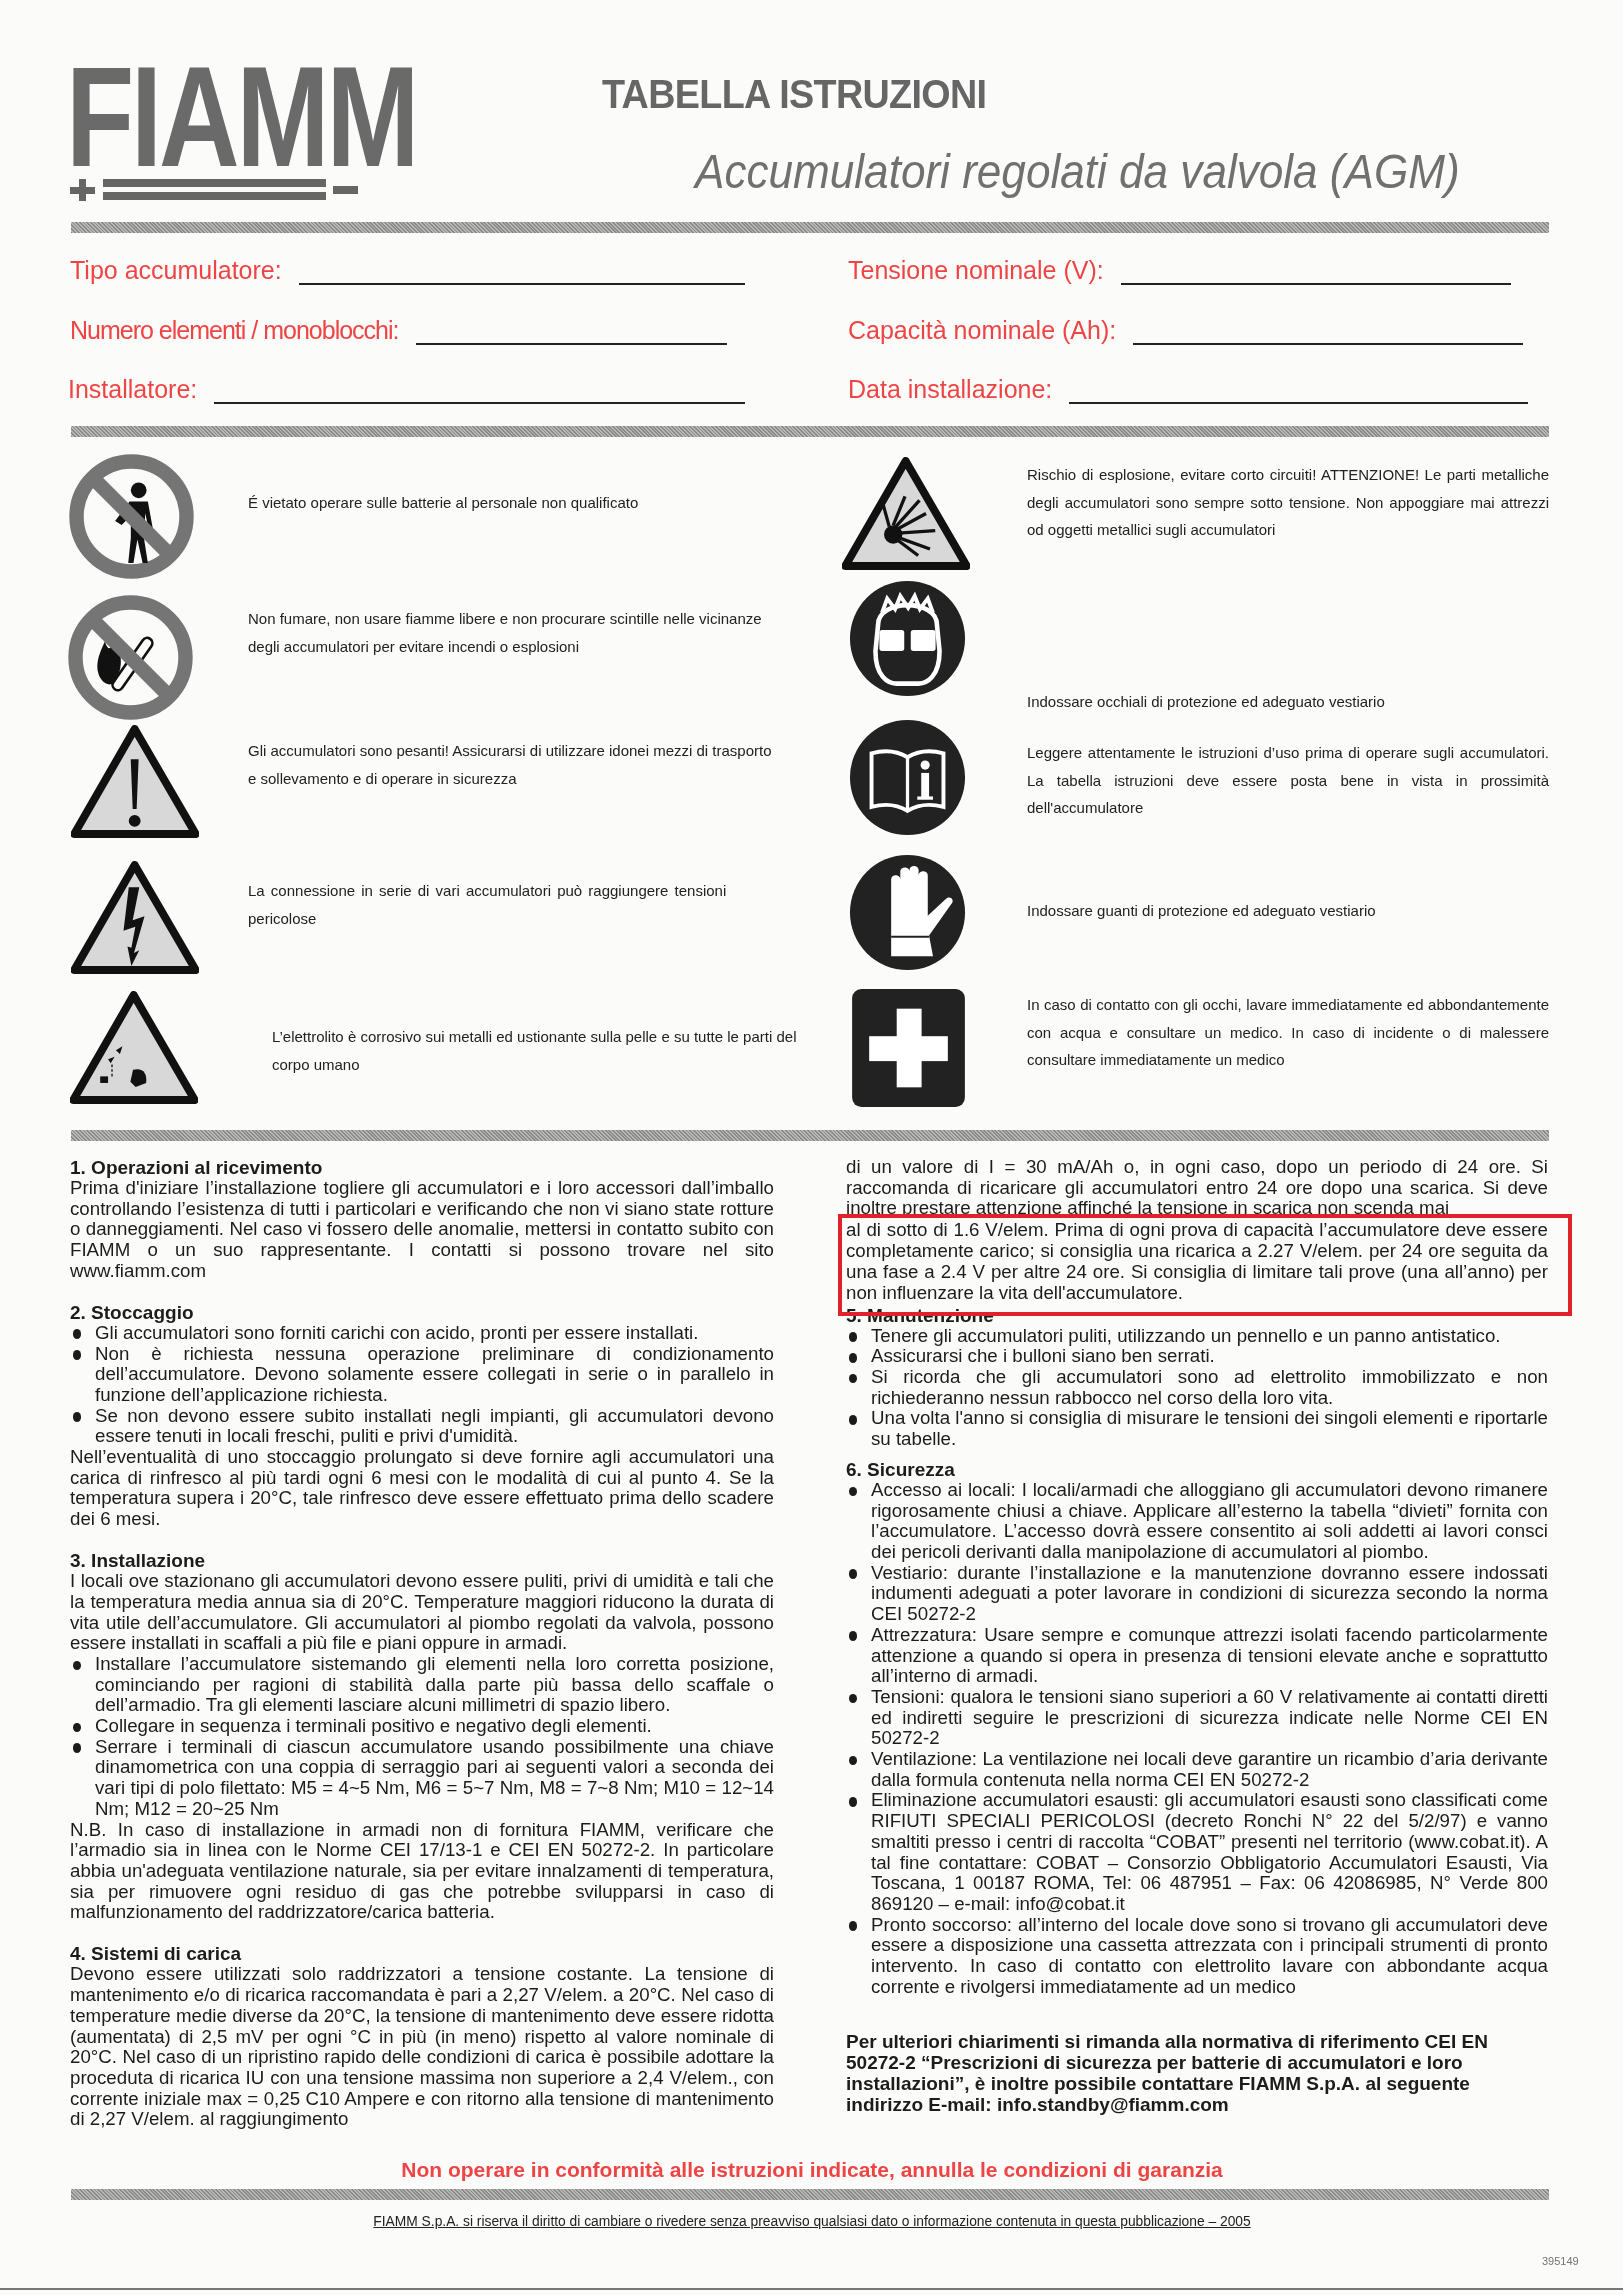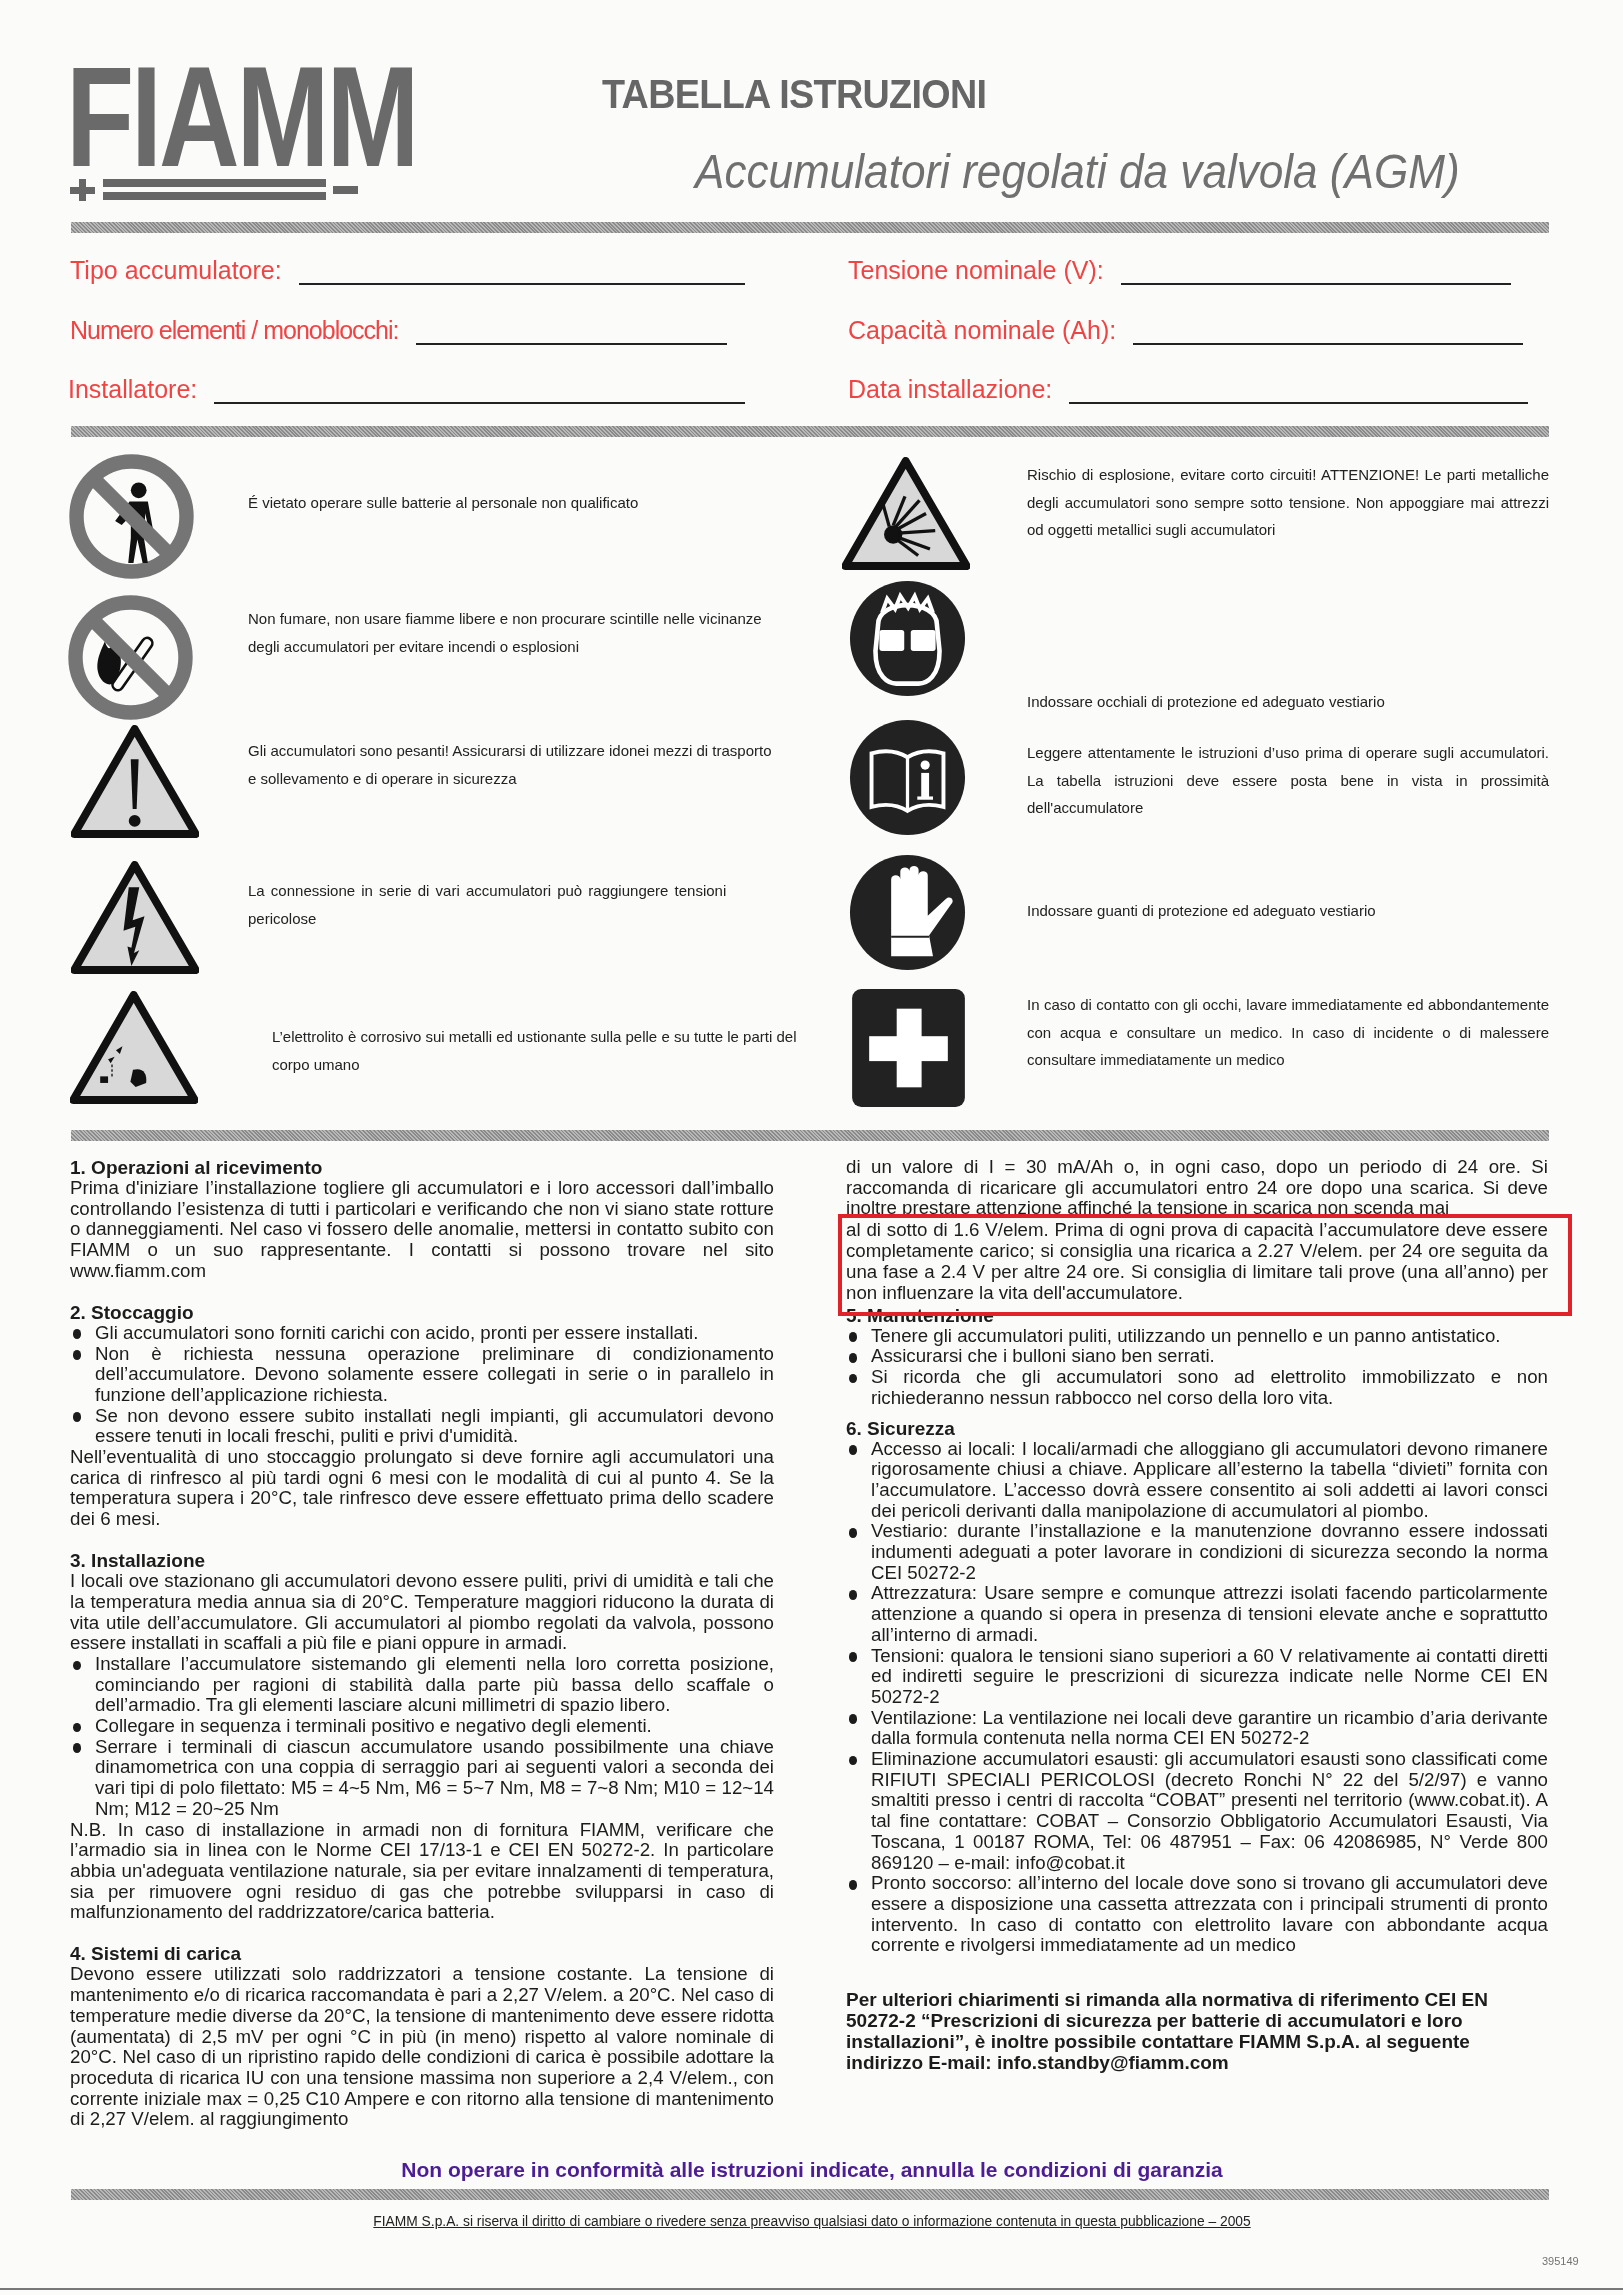--- a/index.html
+++ b/index.html
@@ -48,21 +48,21 @@
   .col { position:absolute; font-size:18.7px; line-height:20.7px; color:#1c1c1c; text-align:justify; }
   .col h3 { font-size:19px; margin:0; font-weight:700; line-height:21px; }
   .col p { margin:0; }
   .col ul { margin:0; padding:0; list-style:none; }
   .col li { position:relative; padding-left:25px; }
   .col li::before { content:""; position:absolute; left:2.6px; top:6.6px; width:8.5px; height:9.8px; border-radius:50%; background:#1c1c1c; }
   .gap { height:20.3px; }
   .red-box { left:838px; top:1214px; width:726px; height:94px; border:4.6px solid #e0222a; box-sizing:content-box; }
   .closing { font-weight:700; font-size:19px; line-height:21px; text-align:left; }
 
-  .warranty { left:0; width:1624px; top:2158px; text-align:center; font-size:21px; font-weight:700; color:#4c1d95; }
+  .warranty { left:0; width:1624px; top:2158px; text-align:center; font-size:21px; font-weight:700; color:#ef4444; }
   .disclaimer { left:0; width:1624px; top:2214px; text-align:center; font-size:13.8px; color:#222;text-decoration:underline; }
   .code { left:1542px; top:2255px; font-size:11px; color:#737373; }
   .bottom-edge { left:0; top:2288px; width:1624px; height:2px; background:#777; }
 </style>
 </head>
 <body>
 
 <div class="abs logo-word">FIAMM</div>
 <div class="abs logo-plus"></div>
 <div class="abs logo-bar1"></div>
@@ -215,20 +215,21 @@
 </div>
 
 <div class="col" style="left:846px; top:1157px; width:702px;">
   <p>di un valore di I = 30 mA/Ah o, in ogni caso, dopo un periodo di 24 ore. Si raccomanda di ricaricare gli accumulatori entro 24 ore dopo una scarica. Si deve inoltre prestare attenzione affinché la tensione in scarica non scenda mai</p>
   <p style="margin-top:1.3px;">al di sotto di 1.6 V/elem. Prima di ogni prova di capacità l’accumulatore deve essere completamente carico; si consiglia una ricarica a 2.27 V/elem. per 24 ore seguita da una fase a 2.4 V per altre 24 ore. Si consiglia di limitare tali prove (una all’anno) per non influenzare la vita dell'accumulatore.</p>
   <h3 style="margin-top:1.3px;">5. Manutenzione</h3>
   <ul>
     <li>Tenere gli accumulatori puliti, utilizzando un pennello e un panno antistatico.</li>
     <li>Assicurarsi che i bulloni siano ben serrati.</li>
     <li>Si ricorda che gli accumulatori sono ad elettrolito immobilizzato e non richiederanno nessun rabbocco nel corso della loro vita.</li>
+    <li>Una volta l'anno si consiglia di misurare le tensioni dei singoli elementi e riportarle su tabelle.</li>
   </ul>
   <div style="height:9.2px"></div>
   <h3>6. Sicurezza</h3>
   <ul>
     <li>Accesso ai locali: I locali/armadi che alloggiano gli accumulatori devono rimanere rigorosamente chiusi a chiave. Applicare all’esterno la tabella “divieti” fornita con l’accumulatore. L’accesso dovrà essere consentito ai soli addetti ai lavori consci dei pericoli derivanti dalla manipolazione di accumulatori al piombo.</li>
     <li>Vestiario: durante l’installazione e la manutenzione dovranno essere indossati indumenti adeguati a poter lavorare in condizioni di sicurezza secondo la norma CEI 50272-2</li>
     <li>Attrezzatura: Usare sempre e comunque attrezzi isolati facendo particolarmente attenzione a quando si opera in presenza di tensioni elevate anche e soprattutto all’interno di armadi.</li>
     <li>Tensioni: qualora le tensioni siano superiori a 60 V relativamente ai contatti diretti ed indiretti seguire le prescrizioni di sicurezza indicate  nelle Norme CEI EN 50272-2</li>
     <li>Ventilazione: La ventilazione nei locali deve garantire un ricambio d’aria derivante dalla formula contenuta nella norma CEI EN 50272-2</li>
     <li>Eliminazione accumulatori esausti: gli accumulatori esausti sono classificati come RIFIUTI SPECIALI PERICOLOSI (decreto Ronchi N° 22 del 5/2/97) e vanno smaltiti presso i centri di raccolta “COBAT” presenti nel territorio (www.cobat.it). A tal fine contattare: COBAT – Consorzio Obbligatorio Accumulatori Esausti,  Via Toscana, 1 00187 ROMA, Tel: 06 487951 – Fax: 06 42086985, N° Verde 800 869120 – e-mail: info@cobat.it</li>

